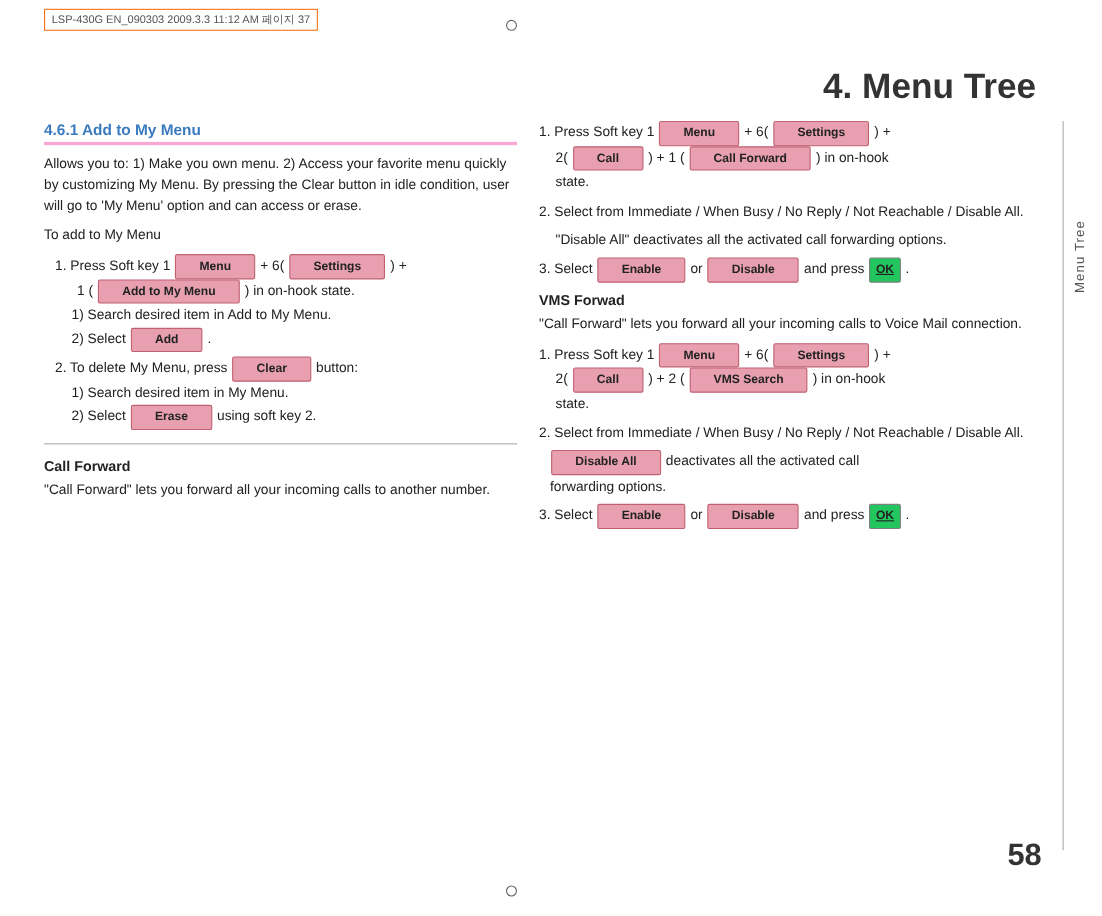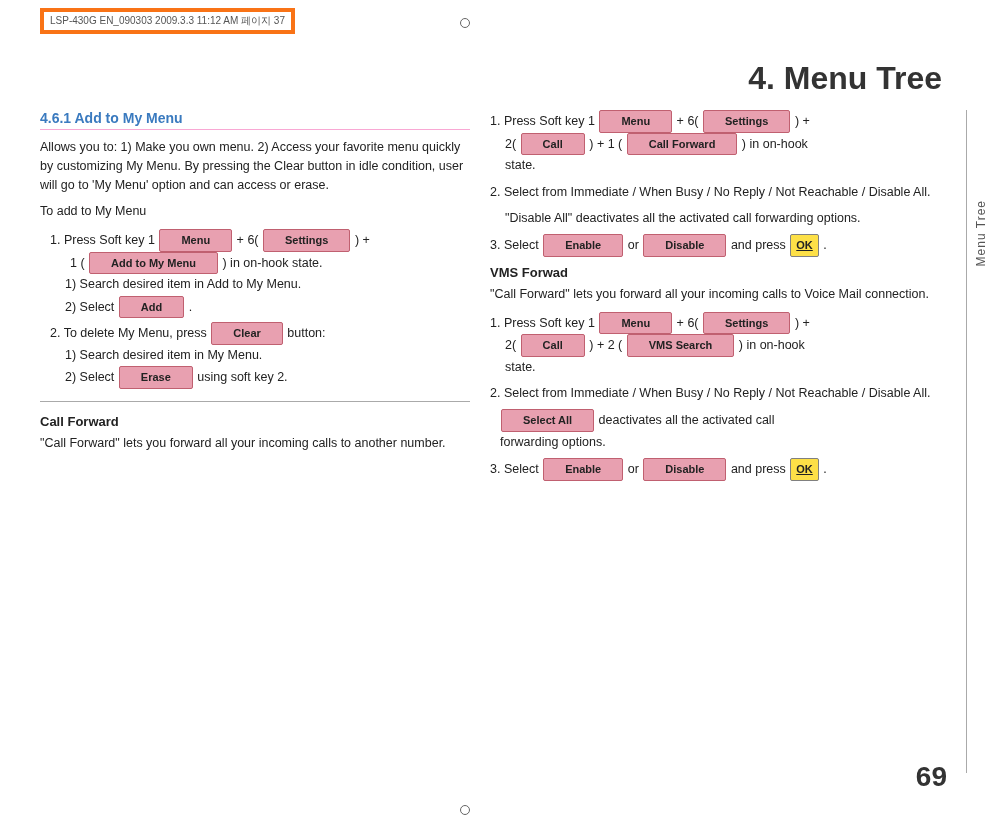--- a/index.html
+++ b/index.html
@@ -14,21 +14,21 @@
       position: relative;
     }
 
     
     .header-bar {
       position: absolute;
       top: 8px;
       left: 40px;
       font-size: 10px;
       color: #555;
-      border: 4px solid #f97316;
+      border: 1px solid #f97316;
       padding: 2px 6px;
     }
 
     
     .page-title {
       position: absolute;
       top: 60px;
       right: 60px;
       font-size: 32px;
       font-weight: bold;
@@ -72,21 +72,21 @@
       position: absolute;
       top: 110px;
       left: 490px;
       width: 460px;
     }
 
     .section-title {
       font-size: 14px;
       font-weight: bold;
       color: #3a7abf;
-      border-bottom: 1px solid #f9a8d4;
+      border-bottom: 3px solid #f9a8d4;
       padding-bottom: 3px;
       margin-bottom: 8px;
     }
 
     .subsection-title {
       font-size: 13px;
       font-weight: bold;
       color: #222;
       margin-bottom: 5px;
       margin-top: 8px;
@@ -107,21 +107,21 @@
       font-size: 11px;
       font-weight: bold;
       padding: 1px 21px;
       border: 1px solid #c06070;
       border-radius: 2px;
       margin: 0 1px;
     }
 
     .key-badge-ok {
       display: inline-block;
-      background: #fde047;
+      background: #22c55e;
       color: #222;
       font-size: 11px;
       font-weight: bold;
       padding: 1px 5px;
       border: 1px solid #808080;
       border-radius: 2px;
       margin: 0 1px;
       text-decoration: underline;
     }
 
@@ -159,21 +159,21 @@
 
 <div class="corner-mark" style="top:18px; left:460px;"></div>
 <div class="corner-mark" style="bottom:18px; left:460px;"></div>
 
 <div class="page-title">4. Menu Tree</div>
 
 <div class="sidebar-divider"></div>
 
 <div class="sidebar-label">Menu Tree</div>
 
-<div class="page-number">69</div>
+<div class="page-number">58</div>
 
 <div class="left-column">
 
   <div class="section-title">4.6.1 Add to My Menu</div>
 
   <div class="paragraph">Allows you to: 1) Make you own menu. 2) Access your favorite menu quickly by customizing My Menu. By pressing the Clear button in idle condition, user will go to 'My Menu' option and can access or erase.</div>
 
   <div class="paragraph">To add to My Menu</div>
 
   <div style="padding-left:10px; font-size:12.5px; line-height:1.7;">
@@ -264,21 +264,21 @@
     <span> ) in on-hook</span>
     <br>
     <span style="padding-left:15px;">state.</span>
   </div>
 
   <div style="font-size:12.5px; line-height:1.7; margin-bottom:5px;">
     2. <span>Select from Immediate / When Busy / No Reply / Not Reachable / Disable All.</span>
   </div>
 
   <div style="font-size:12.5px; line-height:1.7; margin-bottom:5px; padding-left:10px;">
-    <span class="key-badge">Select All</span>
+    <span class="key-badge">Disable All</span>
     <span> deactivates all the activated call<br>forwarding options.</span>
   </div>
 
   <div style="font-size:12.5px; line-height:1.7; margin-bottom:5px;">
     3. Select <span class="key-badge">Enable</span>
     <span> or </span>
     <span class="key-badge">Disable</span>
     <span> and press </span>
     <span class="key-badge-ok">OK</span>
     <span> .</span>

